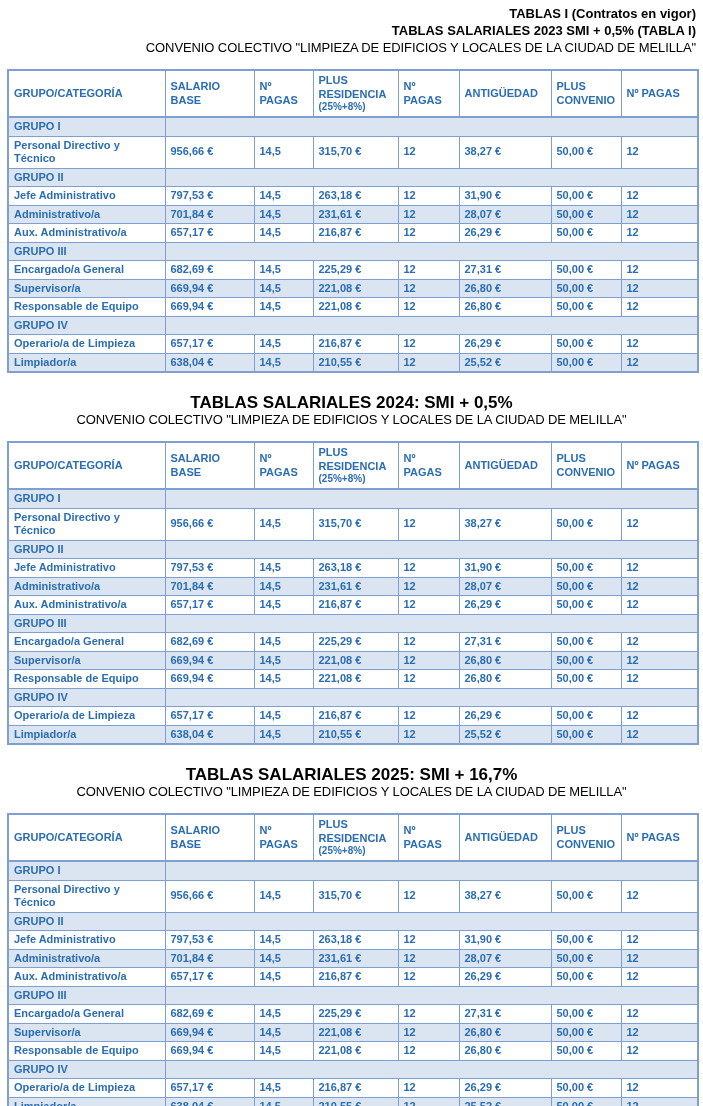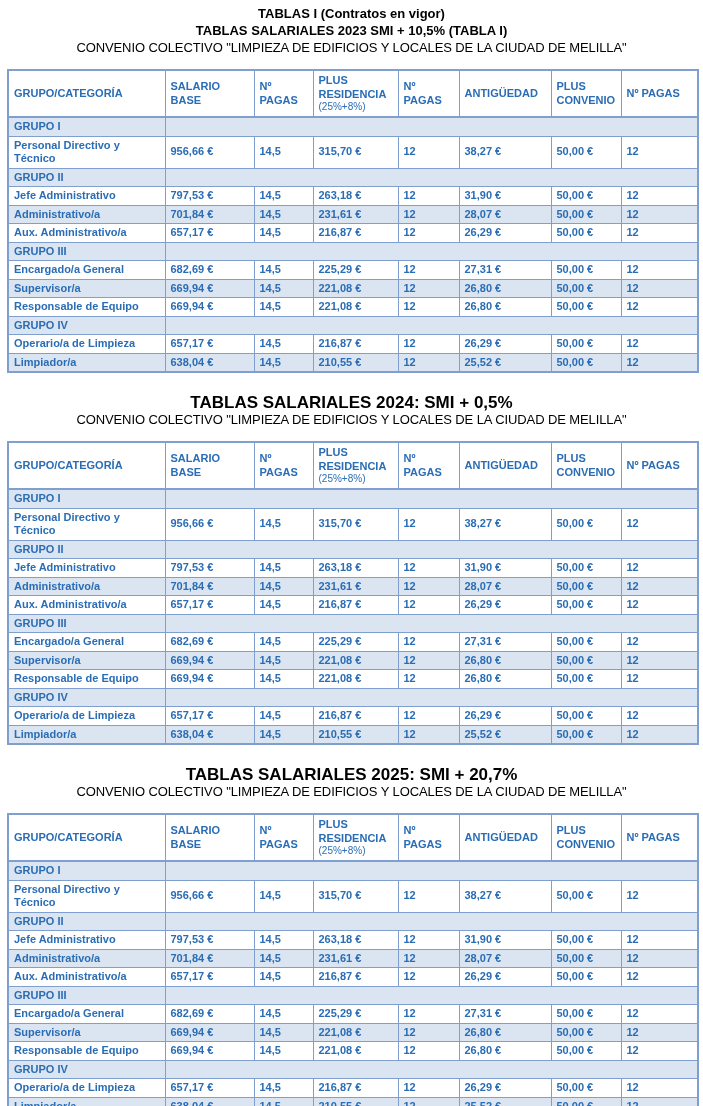--- a/index.html
+++ b/index.html
@@ -9,21 +9,21 @@
     --title:#000000;
   }
   *{box-sizing:border-box;}
   html,body{margin:0;padding:0;overflow:hidden;}
   body{
     width:703px;height:1106px;
     background:#ffffff;
     padding:5px 7px 0 7px;
     font-family:"Liberation Sans", sans-serif;
   }
-  .doc-header{text-align:center;margin:0 0 13px 0;}
+  .doc-header{text-align:right;margin:0 0 13px 0;}
   .doc-header .t-bold{
     font-size:13px;line-height:17px;font-weight:bold;color:var(--title);
   }
   .doc-header .t-reg,
   .section-heading .t-reg{
     font-size:13px;line-height:17px;font-weight:normal;color:var(--title);
     letter-spacing:-0.1px;
   }
   .section-heading{text-align:center;margin:21px 0 13px 0;}
   .section-heading .t-bold{
@@ -47,32 +47,32 @@
     padding:2px 5px;
     overflow:hidden;
     white-space:normal;
   }
   table.salary thead th{
     padding:3px 5px;
     border-bottom:2px solid var(--border);
     background:#ffffff;
   }
   table.salary th .note{
-    display:block;font-size:10px;line-height:12px;font-weight:normal;
+    display:block;font-size:10px;line-height:12px;font-weight:bold;
   }
   table.salary tbody tr:nth-child(odd) td{
     background:var(--band);
   }
 </style>
 </head>
 <body>
 
 <header class="doc-header">
   <div class="t-bold">TABLAS I (Contratos en vigor)</div>
-  <div class="t-bold">TABLAS SALARIALES 2023 SMI + 10,5%  (TABLA I)</div>
+  <div class="t-bold">TABLAS SALARIALES 2023 SMI + 0,5%  (TABLA I)</div>
   <div class="t-reg">CONVENIO COLECTIVO "LIMPIEZA DE EDIFICIOS Y LOCALES DE LA CIUDAD DE MELILLA"</div>
 </header>
 
 <section>
   <table class="salary">
       <colgroup>
         <col style="width: 157px;">
         <col style="width: 89px;">
         <col style="width: 59px;">
         <col style="width: 85px;">
@@ -338,21 +338,21 @@
           <td>25,52 €</td>
           <td>50,00 €</td>
           <td>12</td>
         </tr>
       </tbody>
     </table>
 </section>
 
 <section>
   <div class="section-heading">
-    <div class="t-bold">TABLAS SALARIALES 2025: SMI + 20,7%</div>
+    <div class="t-bold">TABLAS SALARIALES 2025: SMI + 16,7%</div>
     <div class="t-reg">CONVENIO COLECTIVO "LIMPIEZA DE EDIFICIOS Y LOCALES DE LA CIUDAD DE MELILLA"</div>
   </div>
   <table class="salary">
       <colgroup>
         <col style="width: 157px;">
         <col style="width: 89px;">
         <col style="width: 59px;">
         <col style="width: 85px;">
         <col style="width: 61px;">
         <col style="width: 92px;">

